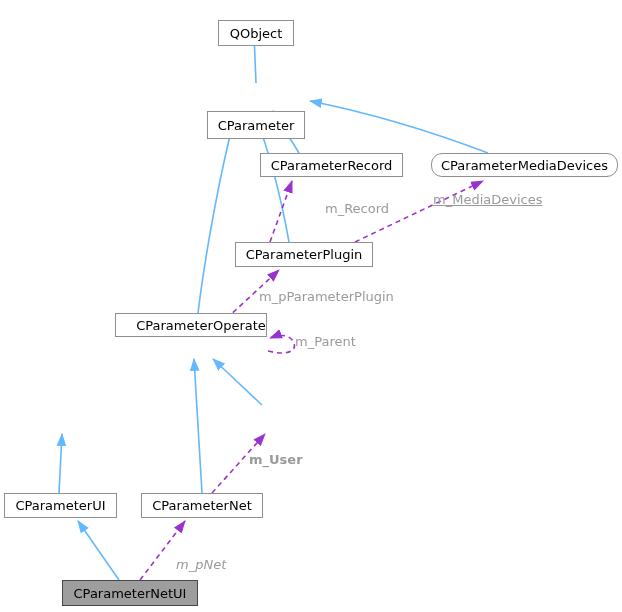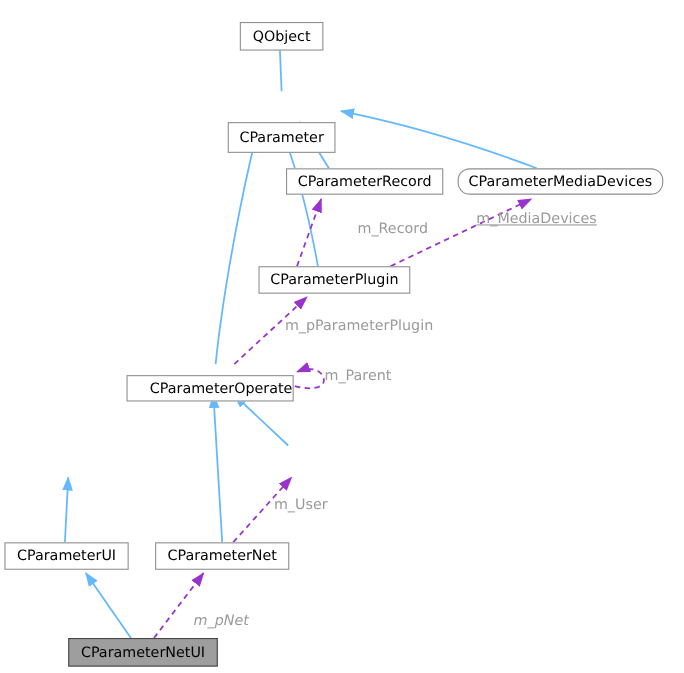--- a/index.html
+++ b/index.html
@@ -69,27 +69,27 @@
     <path class="edge-dashed" d="M355,242 L483,181" marker-end="url(#arrow-purple)"></path>
     <path class="edge-dashed" d="M213,331 L279,270" marker-end="url(#arrow-purple)"></path>
     <path class="edge-dashed" d="M268,351 C287,356 297,351 294,343 C291,336 283,333 270,338" marker-end="url(#arrow-purple)"></path>
     <path class="edge-dashed" d="M212,493 L265,434" marker-end="url(#arrow-purple)"></path>
     <path class="edge-dashed" d="M140,580 L185,521" marker-end="url(#arrow-purple)"></path>
   </svg>
 
   <div class="node" style="left: 218px; top: 20px; width: 76px; height: 26px;">QObject</div>
   <div class="node" style="left: 207px; top: 82px; width: 98px; height: 28px; margin-top: 29px;">CParameter</div>
   <div class="node" style="left: 260px; top: 153px; width: 143px; height: 24px;">CParameterRecord</div>
-  <div class="node" style="left: 416px; top: 153px; width: 187px; height: 24px; border-radius: 11px;">CParameterMediaDevices</div>
+  <div class="node" style="left: 431px; top: 153px; width: 187px; height: 24px; border-radius: 11px;">CParameterMediaDevices</div>
   <div class="node" style="left: 235px; top: 242px; width: 138px; height: 25px;">CParameterPlugin</div>
-  <div class="node" style="left: 115px; top: 341px; width: 152px; height: 24px; padding-left: 20px;">CParameterOperate</div>
+  <div class="node" style="left: 115px; top: 313px; width: 152px; height: 24px; padding-left: 20px;">CParameterOperate</div>
   <div class="node" style="left: 4px; top: 493px; width: 113px; height: 25px;">CParameterUI</div>
   <div class="node" style="left: 141px; top: 493px; width: 122px; height: 25px;">CParameterNet</div>
   <div class="node highlighted" style="left: 62px; top: 580px; width: 136px; height: 26px; text-align: center;">CParameterNetUI</div>
 
   <div class="edge-label" style="left: 325px; top: 201px;">m_Record</div>
   <div class="edge-label" style="left: 433px; top: 192px; text-decoration: underline;">m_MediaDevices</div>
   <div class="edge-label" style="left: 259px; top: 289px;">m_pParameterPlugin</div>
   <div class="edge-label" style="left: 295px; top: 334px;">m_Parent</div>
-  <div class="edge-label" style="left: 249px; top: 452px;">m_User</div>
+  <div class="edge-label" style="left: 249px; top: 452px; font-weight: bold;">m_User</div>
   <div class="edge-label" style="left: 176px; top: 557px; font-style: italic;">m_pNet</div>
 
 </div>
 
 </body></html>

